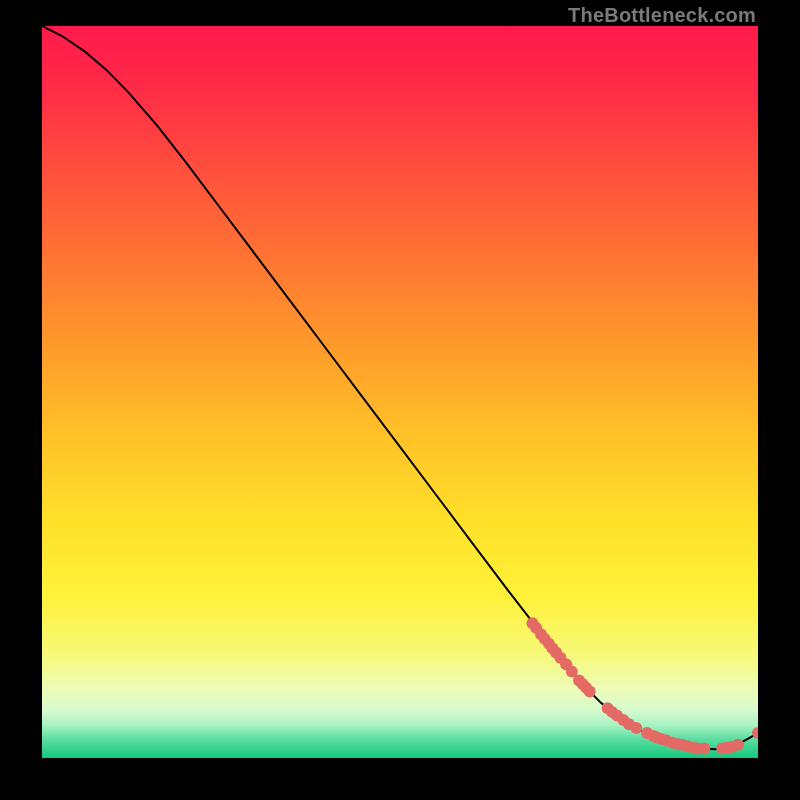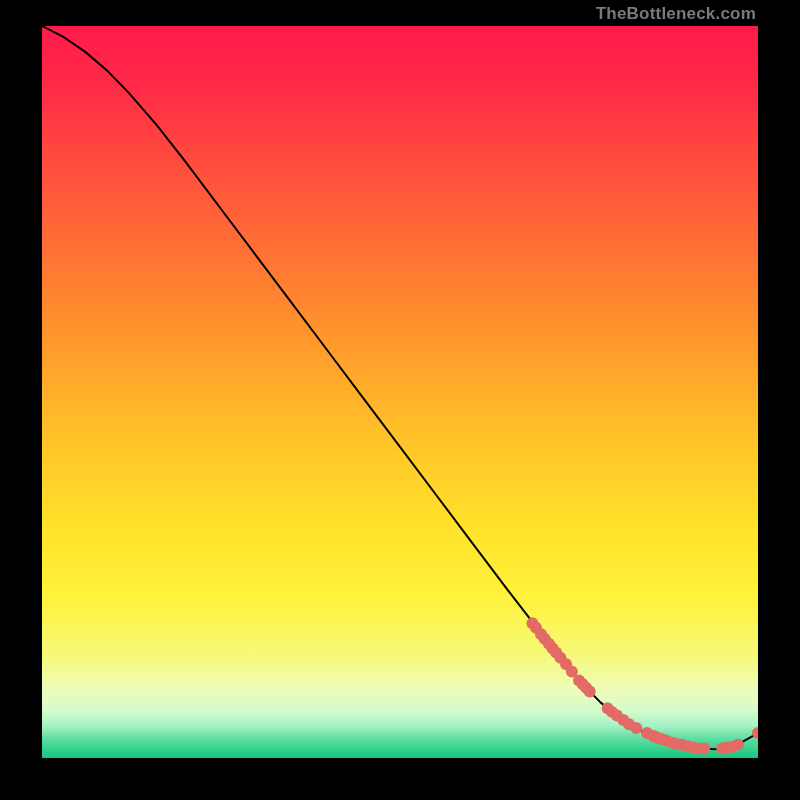--- a/index.html
+++ b/index.html
@@ -21,21 +21,21 @@
     left: 42px;
     top: 26px;
     width: 716px;
     height: 732px;
   }
   .watermark {
     position: absolute;
     right: 44px;
     top: 4px;
     font-family: Arial, Helvetica, sans-serif;
-    font-size: 17px;
+    font-size: 20px;
     font-weight: 700;
     color: #7a7a7a;
     letter-spacing: 0.2px;
   }
 </style>
 </head>
 <body>
 <div class="stage">
   <svg class="plot" viewBox="0 0 716 732" preserveAspectRatio="none">
     <defs>

